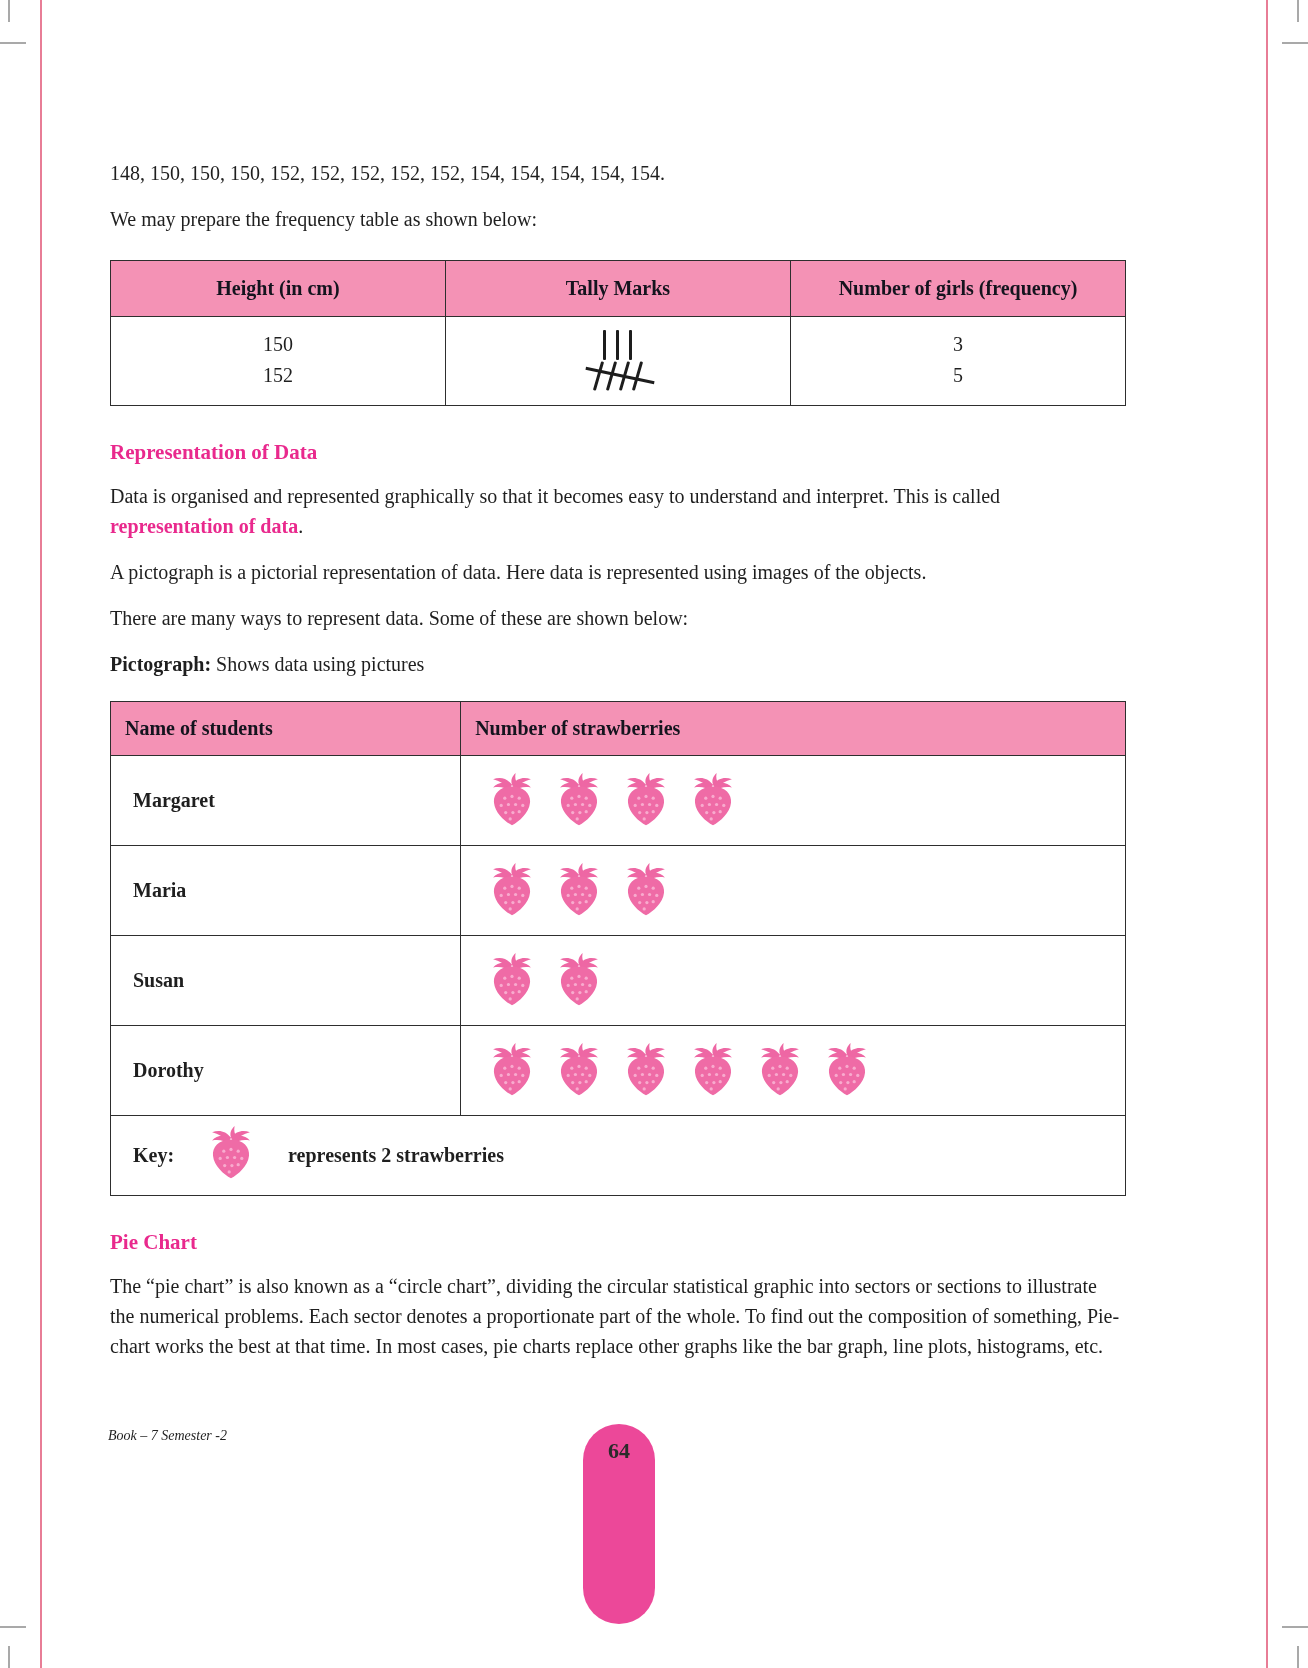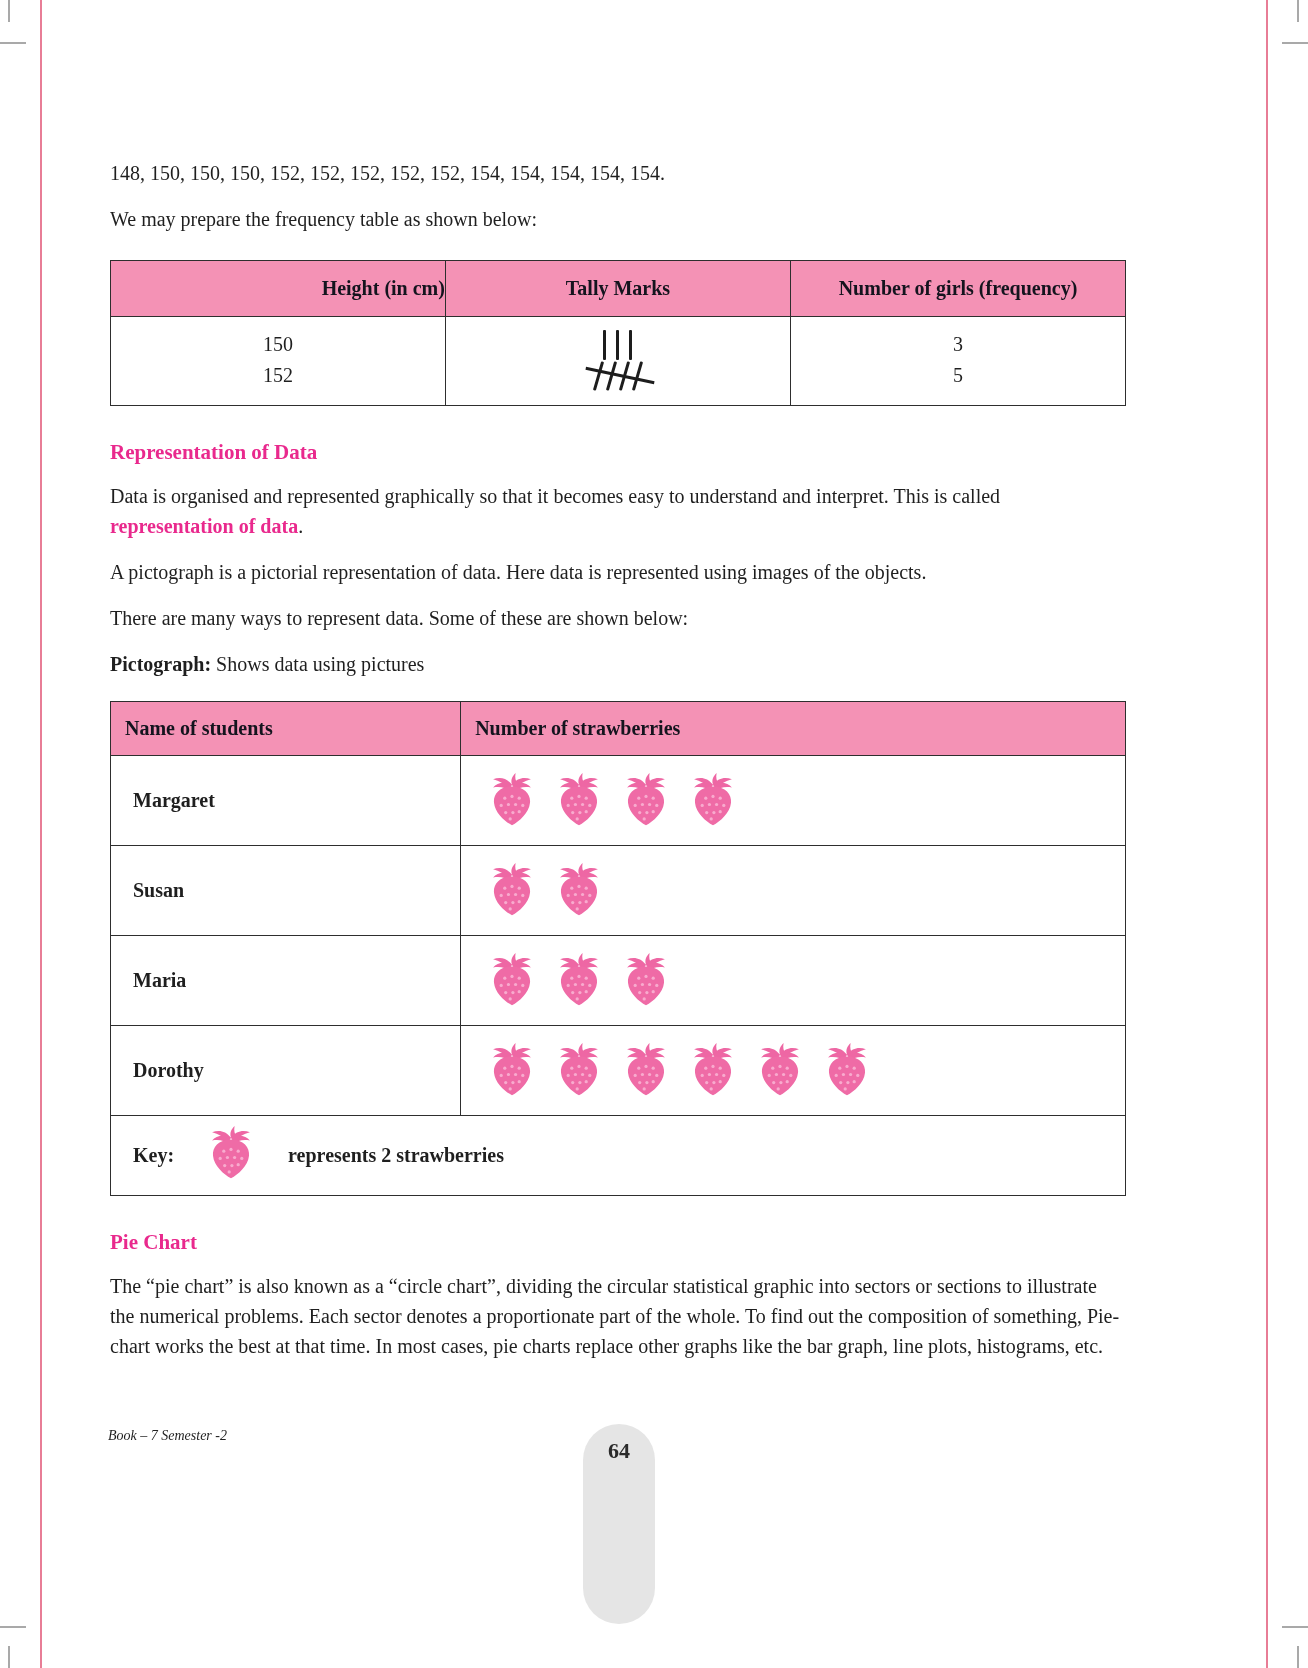--- a/index.html
+++ b/index.html
@@ -22,21 +22,21 @@
   .pink-heading { color:#e9298d; font-size:21px; font-weight:bold; margin-top:34px; }
   .pink-inline { color:#e9298d; font-weight:bold; }
   .bold-inline { font-weight:bold; }
 
   table { border-collapse:collapse; width:100%; font-size:20px; }
 
   
   .freq-table { margin-top:26px; border:1.8px solid #2e2e2e; }
   .freq-table th { background:#f492b5; font-weight:bold; color:#14141e; height:56px;
                    border-left:1.8px solid #2e2e2e; border-bottom:1.8px solid #2e2e2e; text-align:center; }
-  .freq-table th:first-child { border-left:none;text-align:right; }
+  .freq-table th:first-child { border-left:none; }
   .freq-table td { height:44px; text-align:center; border-left:1.8px solid #2e2e2e; vertical-align:middle; }
   .freq-table td:first-child { border-left:none; }
   .freq-table tbody tr:first-child td { padding-top:12px; }
   .freq-table tbody tr:last-child td { padding-bottom:14px; }
   .freq-table col.c1 { width:33%; } .freq-table col.c2 { width:34%; } .freq-table col.c3 { width:33%; }
 
   
   .tally { display:inline-flex; gap:10px; position:relative; height:30px; vertical-align:middle; }
   .tstroke { width:3px; height:30px; background:#1d1d1d; border-radius:1px; display:inline-block; }
   .tally.five .tstroke { transform:rotate(16deg); }
@@ -50,21 +50,21 @@
   .picto-table td.name-cell { font-weight:bold; height:90px; }
   .picto-table col.p1 { width:34.5%; } .picto-table col.p2 { width:65.5%; }
   .berry-row { display:flex; align-items:center; gap:9px; }
   .strawberry { width:58px; height:54px; flex:0 0 auto; }
   .key-cell { height:78px; }
   .key-inner { display:flex; align-items:center; gap:28px; font-weight:bold; }
 
   
   .footer-left { position:absolute; left:108px; top:1428px; font-size:14px;font-style:italic; }
   .page-pill { position:absolute; left:583px; top:1424px; width:72px; height:200px;
-               background:#e5e5e5; border-radius:36px; text-align:center; }
+               background:#ec4899; border-radius:36px; text-align:center; }
   .page-pill .num { display:block; margin-top:14px; font-size:22px; font-weight:bold; color:#2b2b2b; }
 </style>
 </head>
 <body>
 
 <div class="page">
 
   <div class="margin-line left"></div>
   <div class="margin-line right"></div>
 
@@ -233,99 +233,99 @@
       <circle cx="25" cy="44" r="1.8"></circle>
                     <circle cx="33" cy="44" r="1.8"></circle>
                     <circle cx="40" cy="43" r="1.8"></circle>
       <circle cx="30" cy="51" r="1.8"></circle>
     </g>
   </svg>
               </span>
             </td>
           </tr>
           <tr>
+            <td class="name-cell">Maria</td>
+            <td>
+              <span class="berry-row">
+                <svg class="strawberry" viewBox="0 0 64 60" aria-hidden="true">
+    <g fill="#ee67a4">
+      <path d="M32 13 C30 7 33 3 36 0 C35 5 36 9 38 12 Z"></path>
+      <path d="M32 13 C26 5 18 4 11 7 C18 9 24 12 27 16 Z"></path>
+      <path d="M32 13 C38 5 46 4 53 7 C46 9 40 12 37 16 Z"></path>
+      <path d="M32 13 C24 9 15 11 11 16 C19 15 25 16 28 20 Z"></path>
+      <path d="M32 13 C40 9 49 11 53 16 C45 15 39 16 36 20 Z"></path>
+    </g>
+    <path d="M32 15 C18 15 11 24 12 33 C13 44 24 54 32 58 C40 54 51 44 52 33 C53 24 46 15 32 15 Z" fill="#ef6ba6"></path>
+    <g fill="#f8abce">
+      <circle cx="24" cy="28" r="1.8"></circle>
+                    <circle cx="32" cy="26" r="1.8"></circle>
+                    <circle cx="40" cy="28" r="1.8"></circle>
+      <circle cx="20" cy="36" r="1.8"></circle>
+                    <circle cx="28" cy="35" r="1.8"></circle>
+                    <circle cx="36" cy="35" r="1.8"></circle>
+                    <circle cx="44" cy="36" r="1.8"></circle>
+      <circle cx="25" cy="44" r="1.8"></circle>
+                    <circle cx="33" cy="44" r="1.8"></circle>
+                    <circle cx="40" cy="43" r="1.8"></circle>
+      <circle cx="30" cy="51" r="1.8"></circle>
+    </g>
+  </svg>
+                <svg class="strawberry" viewBox="0 0 64 60" aria-hidden="true">
+    <g fill="#ee67a4">
+      <path d="M32 13 C30 7 33 3 36 0 C35 5 36 9 38 12 Z"></path>
+      <path d="M32 13 C26 5 18 4 11 7 C18 9 24 12 27 16 Z"></path>
+      <path d="M32 13 C38 5 46 4 53 7 C46 9 40 12 37 16 Z"></path>
+      <path d="M32 13 C24 9 15 11 11 16 C19 15 25 16 28 20 Z"></path>
+      <path d="M32 13 C40 9 49 11 53 16 C45 15 39 16 36 20 Z"></path>
+    </g>
+    <path d="M32 15 C18 15 11 24 12 33 C13 44 24 54 32 58 C40 54 51 44 52 33 C53 24 46 15 32 15 Z" fill="#ef6ba6"></path>
+    <g fill="#f8abce">
+      <circle cx="24" cy="28" r="1.8"></circle>
+                    <circle cx="32" cy="26" r="1.8"></circle>
+                    <circle cx="40" cy="28" r="1.8"></circle>
+      <circle cx="20" cy="36" r="1.8"></circle>
+                    <circle cx="28" cy="35" r="1.8"></circle>
+                    <circle cx="36" cy="35" r="1.8"></circle>
+                    <circle cx="44" cy="36" r="1.8"></circle>
+      <circle cx="25" cy="44" r="1.8"></circle>
+                    <circle cx="33" cy="44" r="1.8"></circle>
+                    <circle cx="40" cy="43" r="1.8"></circle>
+      <circle cx="30" cy="51" r="1.8"></circle>
+    </g>
+  </svg>
+                <svg class="strawberry" viewBox="0 0 64 60" aria-hidden="true">
+    <g fill="#ee67a4">
+      <path d="M32 13 C30 7 33 3 36 0 C35 5 36 9 38 12 Z"></path>
+      <path d="M32 13 C26 5 18 4 11 7 C18 9 24 12 27 16 Z"></path>
+      <path d="M32 13 C38 5 46 4 53 7 C46 9 40 12 37 16 Z"></path>
+      <path d="M32 13 C24 9 15 11 11 16 C19 15 25 16 28 20 Z"></path>
+      <path d="M32 13 C40 9 49 11 53 16 C45 15 39 16 36 20 Z"></path>
+    </g>
+    <path d="M32 15 C18 15 11 24 12 33 C13 44 24 54 32 58 C40 54 51 44 52 33 C53 24 46 15 32 15 Z" fill="#ef6ba6"></path>
+    <g fill="#f8abce">
+      <circle cx="24" cy="28" r="1.8"></circle>
+                    <circle cx="32" cy="26" r="1.8"></circle>
+                    <circle cx="40" cy="28" r="1.8"></circle>
+      <circle cx="20" cy="36" r="1.8"></circle>
+                    <circle cx="28" cy="35" r="1.8"></circle>
+                    <circle cx="36" cy="35" r="1.8"></circle>
+                    <circle cx="44" cy="36" r="1.8"></circle>
+      <circle cx="25" cy="44" r="1.8"></circle>
+                    <circle cx="33" cy="44" r="1.8"></circle>
+                    <circle cx="40" cy="43" r="1.8"></circle>
+      <circle cx="30" cy="51" r="1.8"></circle>
+    </g>
+  </svg>
+              </span>
+            </td>
+          </tr>
+          <tr>
             <td class="name-cell">Susan</td>
             <td>
               <span class="berry-row">
-                <svg class="strawberry" viewBox="0 0 64 60" aria-hidden="true">
-    <g fill="#ee67a4">
-      <path d="M32 13 C30 7 33 3 36 0 C35 5 36 9 38 12 Z"></path>
-      <path d="M32 13 C26 5 18 4 11 7 C18 9 24 12 27 16 Z"></path>
-      <path d="M32 13 C38 5 46 4 53 7 C46 9 40 12 37 16 Z"></path>
-      <path d="M32 13 C24 9 15 11 11 16 C19 15 25 16 28 20 Z"></path>
-      <path d="M32 13 C40 9 49 11 53 16 C45 15 39 16 36 20 Z"></path>
-    </g>
-    <path d="M32 15 C18 15 11 24 12 33 C13 44 24 54 32 58 C40 54 51 44 52 33 C53 24 46 15 32 15 Z" fill="#ef6ba6"></path>
-    <g fill="#f8abce">
-      <circle cx="24" cy="28" r="1.8"></circle>
-                    <circle cx="32" cy="26" r="1.8"></circle>
-                    <circle cx="40" cy="28" r="1.8"></circle>
-      <circle cx="20" cy="36" r="1.8"></circle>
-                    <circle cx="28" cy="35" r="1.8"></circle>
-                    <circle cx="36" cy="35" r="1.8"></circle>
-                    <circle cx="44" cy="36" r="1.8"></circle>
-      <circle cx="25" cy="44" r="1.8"></circle>
-                    <circle cx="33" cy="44" r="1.8"></circle>
-                    <circle cx="40" cy="43" r="1.8"></circle>
-      <circle cx="30" cy="51" r="1.8"></circle>
-    </g>
-  </svg>
-                <svg class="strawberry" viewBox="0 0 64 60" aria-hidden="true">
-    <g fill="#ee67a4">
-      <path d="M32 13 C30 7 33 3 36 0 C35 5 36 9 38 12 Z"></path>
-      <path d="M32 13 C26 5 18 4 11 7 C18 9 24 12 27 16 Z"></path>
-      <path d="M32 13 C38 5 46 4 53 7 C46 9 40 12 37 16 Z"></path>
-      <path d="M32 13 C24 9 15 11 11 16 C19 15 25 16 28 20 Z"></path>
-      <path d="M32 13 C40 9 49 11 53 16 C45 15 39 16 36 20 Z"></path>
-    </g>
-    <path d="M32 15 C18 15 11 24 12 33 C13 44 24 54 32 58 C40 54 51 44 52 33 C53 24 46 15 32 15 Z" fill="#ef6ba6"></path>
-    <g fill="#f8abce">
-      <circle cx="24" cy="28" r="1.8"></circle>
-                    <circle cx="32" cy="26" r="1.8"></circle>
-                    <circle cx="40" cy="28" r="1.8"></circle>
-      <circle cx="20" cy="36" r="1.8"></circle>
-                    <circle cx="28" cy="35" r="1.8"></circle>
-                    <circle cx="36" cy="35" r="1.8"></circle>
-                    <circle cx="44" cy="36" r="1.8"></circle>
-      <circle cx="25" cy="44" r="1.8"></circle>
-                    <circle cx="33" cy="44" r="1.8"></circle>
-                    <circle cx="40" cy="43" r="1.8"></circle>
-      <circle cx="30" cy="51" r="1.8"></circle>
-    </g>
-  </svg>
-              </span>
-            </td>
-          </tr>
-          <tr>
-            <td class="name-cell">Maria</td>
-            <td>
-              <span class="berry-row">
-                <svg class="strawberry" viewBox="0 0 64 60" aria-hidden="true">
-    <g fill="#ee67a4">
-      <path d="M32 13 C30 7 33 3 36 0 C35 5 36 9 38 12 Z"></path>
-      <path d="M32 13 C26 5 18 4 11 7 C18 9 24 12 27 16 Z"></path>
-      <path d="M32 13 C38 5 46 4 53 7 C46 9 40 12 37 16 Z"></path>
-      <path d="M32 13 C24 9 15 11 11 16 C19 15 25 16 28 20 Z"></path>
-      <path d="M32 13 C40 9 49 11 53 16 C45 15 39 16 36 20 Z"></path>
-    </g>
-    <path d="M32 15 C18 15 11 24 12 33 C13 44 24 54 32 58 C40 54 51 44 52 33 C53 24 46 15 32 15 Z" fill="#ef6ba6"></path>
-    <g fill="#f8abce">
-      <circle cx="24" cy="28" r="1.8"></circle>
-                    <circle cx="32" cy="26" r="1.8"></circle>
-                    <circle cx="40" cy="28" r="1.8"></circle>
-      <circle cx="20" cy="36" r="1.8"></circle>
-                    <circle cx="28" cy="35" r="1.8"></circle>
-                    <circle cx="36" cy="35" r="1.8"></circle>
-                    <circle cx="44" cy="36" r="1.8"></circle>
-      <circle cx="25" cy="44" r="1.8"></circle>
-                    <circle cx="33" cy="44" r="1.8"></circle>
-                    <circle cx="40" cy="43" r="1.8"></circle>
-      <circle cx="30" cy="51" r="1.8"></circle>
-    </g>
-  </svg>
                 <svg class="strawberry" viewBox="0 0 64 60" aria-hidden="true">
     <g fill="#ee67a4">
       <path d="M32 13 C30 7 33 3 36 0 C35 5 36 9 38 12 Z"></path>
       <path d="M32 13 C26 5 18 4 11 7 C18 9 24 12 27 16 Z"></path>
       <path d="M32 13 C38 5 46 4 53 7 C46 9 40 12 37 16 Z"></path>
       <path d="M32 13 C24 9 15 11 11 16 C19 15 25 16 28 20 Z"></path>
       <path d="M32 13 C40 9 49 11 53 16 C45 15 39 16 36 20 Z"></path>
     </g>
     <path d="M32 15 C18 15 11 24 12 33 C13 44 24 54 32 58 C40 54 51 44 52 33 C53 24 46 15 32 15 Z" fill="#ef6ba6"></path>
     <g fill="#f8abce">

